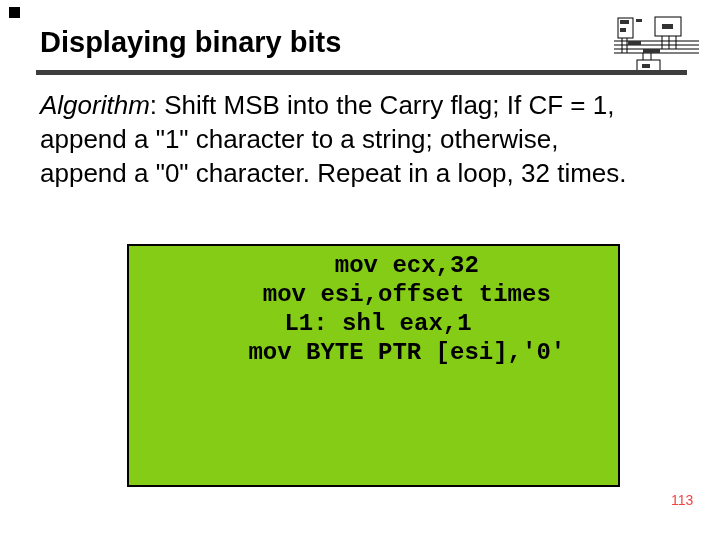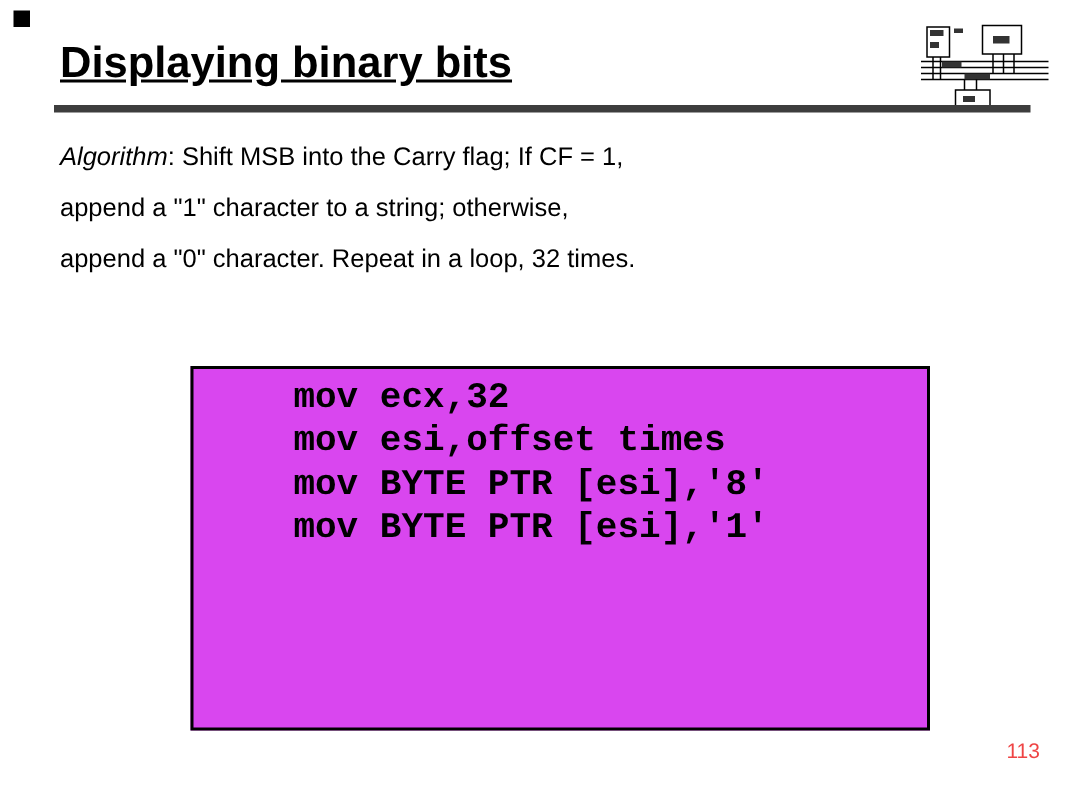--- a/index.html
+++ b/index.html
@@ -17,49 +17,49 @@
     width: 11px; height: 11px;
     background: #000;
   }
   .title {
     position: absolute;
     left: 40px; top: 26px;
     font-size: 29px;
     font-weight: bold;
     letter-spacing: 0px;
     white-space: nowrap;
-    text-decoration: underline;
   }
   .title-rule {
     position: absolute;
     left: 36px; top: 70px;
     width: 651px; height: 5px;
     background: #3d3d3d;
   }
   .corner-logo {
     position: absolute;
     right: 18px; top: 8px;
     width: 92px; height: 66px;
   }
   .algorithm {
     position: absolute;
     left: 40px; top: 88px;
     width: 655px;
-    font-size: 17px;
+    font-size: 26px;
     line-height: 34px;
   }
   .algorithm .alg-label { font-style: italic; }
   .alg-line { white-space: nowrap; }
   .code-box {
     position: absolute;
     left: 127px; top: 244px;
     width: 493px; height: 243px;
     border: 2px solid #000;
     box-sizing: border-box;
-    background: #d946ef;
+    background: #84cc16;
+    text-align: center;
   }
   .code-lines {
     padding: 5px 0 0 9px;
   }
   .code-line {
     font-family: "Liberation Mono", monospace;
     font-weight: bold;
     font-size: 24px;
     line-height: 29px;
     white-space: pre;
@@ -119,20 +119,20 @@
   <div class="algorithm">
     <div class="alg-line"><span class="alg-label">Algorithm</span><span>: Shift MSB into the Carry flag; If CF = 1,</span></div>
     <div class="alg-line">append a "1" character to a string; otherwise,</div>
     <div class="alg-line">append a "0" character. Repeat in a loop, 32 times.</div>
   </div>
 
   <div class="code-box">
     <div class="code-lines">
       <div class="code-line">    mov ecx,32</div>
       <div class="code-line">    mov esi,offset times</div>
-      <div class="code-line">    mov BYTE PTR [esi],'8'</div>
-      <div class="code-line">    mov BYTE PTR [esi],'1'</div>
+      <div class="code-line">L1: shl eax,1</div>
+      <div class="code-line">    mov BYTE PTR [esi],'0'</div>
     </div>
   </div>
 
   <div class="page-number">113</div>
 
 </div>
 
 </body></html>

